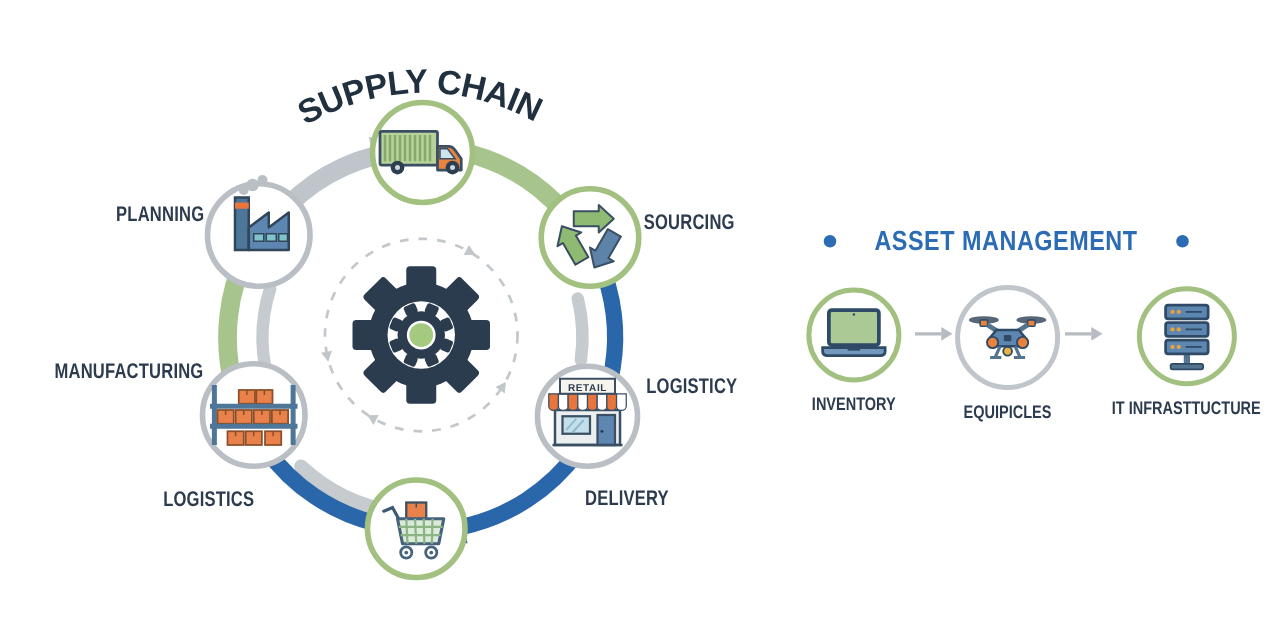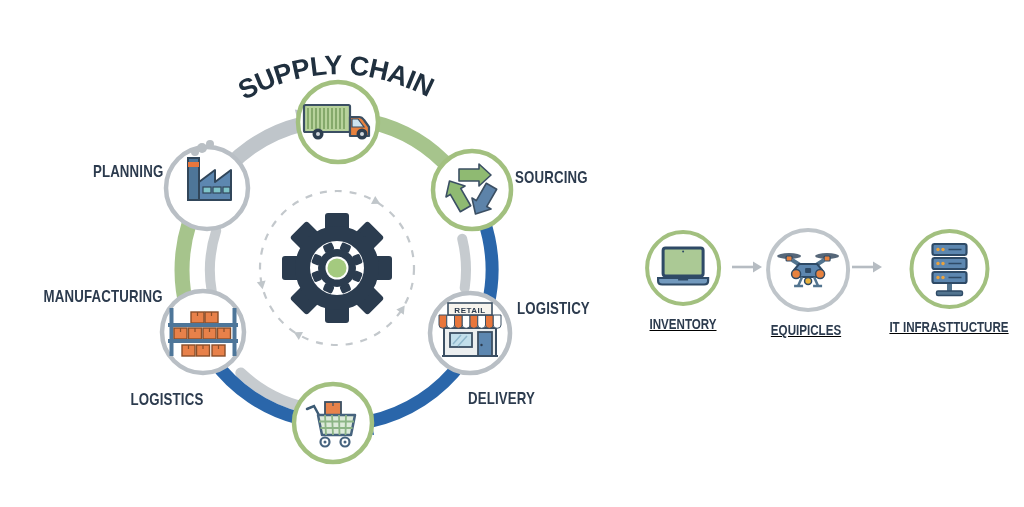--- a/index.html
+++ b/index.html
@@ -25,23 +25,23 @@
   
   .am-title-row{
     position:absolute;left:655px;top:180px;width:300px;
     display:flex;align-items:center;justify-content:center;gap:12px;
   }
   .am-dot{width:10px;height:10px;border-radius:50%;background:var(--title_blue,#2b6cb4);flex:0 0 auto;}
   .am-title{
     margin:0;font-size:22px;font-weight:700;color:var(--title_blue,#2b6cb4);
     letter-spacing:.5px;white-space:nowrap;transform:scaleX(.85);
   }
-  .am-item{position:absolute;display:flex;flex-direction:column;align-items:center;transform:translateX(-50%);text-decoration:underline;}
+  .am-item{position:absolute;display:flex;flex-direction:column;align-items:center;transform:translateX(-50%);}
   .item-inventory{left:683px;top:230px;}
-  .item-equipicles{left:806px;top:228px;align-items:flex-end;}
+  .item-equipicles{left:806px;top:228px;}
   .item-it{left:949px;top:229px;}
   .ring{border-radius:50%;background:#fff;display:flex;align-items:center;justify-content:center;}
   .ring-green{border:4px solid var(--green_border,#a2c07f);}
   .ring-gray{border:4px solid var(--gray,#b9bfc5);}
   .ring-68{width:68px;height:68px;}
   .ring-76{width:76px;height:76px;}
   .ring-72{width:72px;height:72px;}
   .am-label{
     margin-top:10px;font-size:14.5px;font-weight:700;color:var(--text,#2c3b4e);
     white-space:nowrap;transform:scaleX(.8);
@@ -220,20 +220,25 @@
     </text>
   </svg>
 
   <div class="node-label anchor-r lbl-planning">PLANNING</div>
   <div class="node-label anchor-r lbl-manufacturing">MANUFACTURING</div>
   <div class="node-label anchor-r lbl-logistics">LOGISTICS</div>
   <div class="node-label anchor-l lbl-sourcing">SOURCING</div>
   <div class="node-label anchor-l lbl-logisticy">LOGISTICY</div>
   <div class="node-label anchor-l lbl-delivery">DELIVERY</div>
 
+  <div class="am-title-row">
+    <span class="am-dot"></span>
+    <h2 class="am-title">ASSET MANAGEMENT</h2>
+    <span class="am-dot"></span>
+  </div>
 
   <div class="am-item item-inventory">
     <div class="ring ring-green ring-68">
       <svg width="56" height="44" viewBox="0 0 56 44">
         <rect x="8" y="2" width="40" height="28" rx="2.5" fill="#abc995" stroke="#2e4a66" stroke-width="3"></rect>
         <circle cx="28" cy="5.5" r="1" fill="#2e4a66"></circle>
         <path d="M3,32 h50 v3 q0,3.5 -4,3.5 h-42 q-4,0 -4,-3.5 z" fill="#7299bd" stroke="#2e4a66" stroke-width="2.2"></path>
         <rect x="23" y="32" width="10" height="2.5" fill="#2e4a66"></rect>
       </svg>
     </div>

